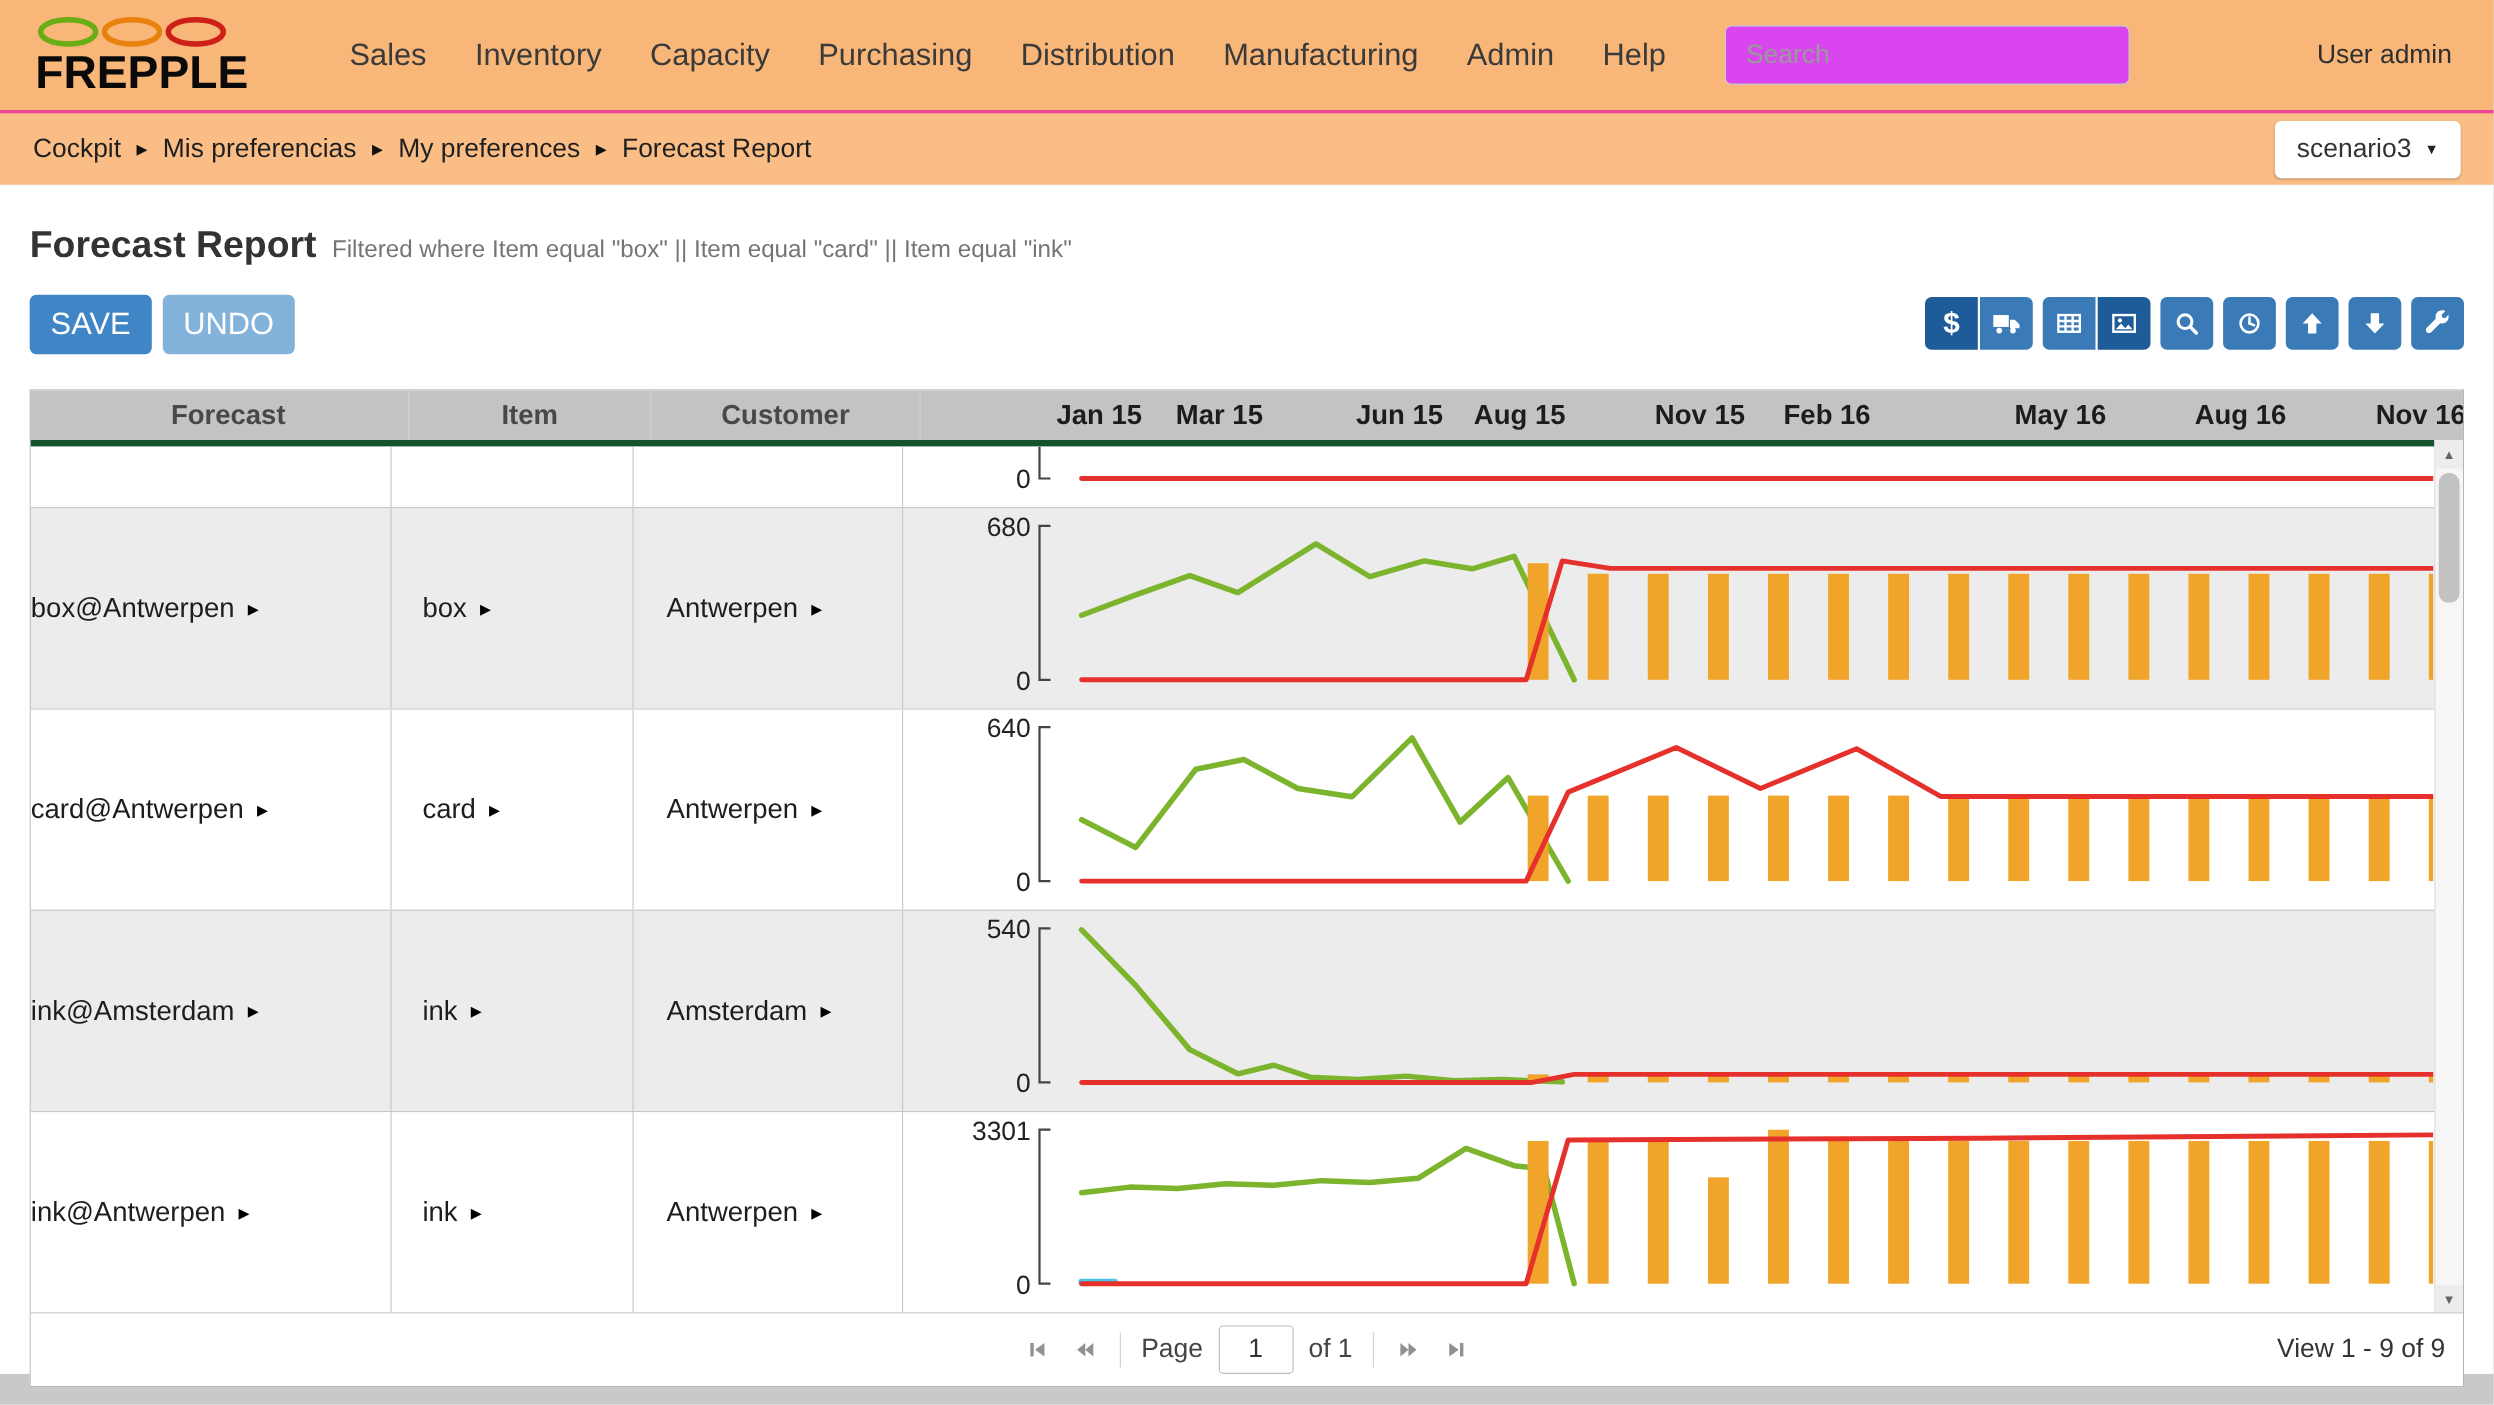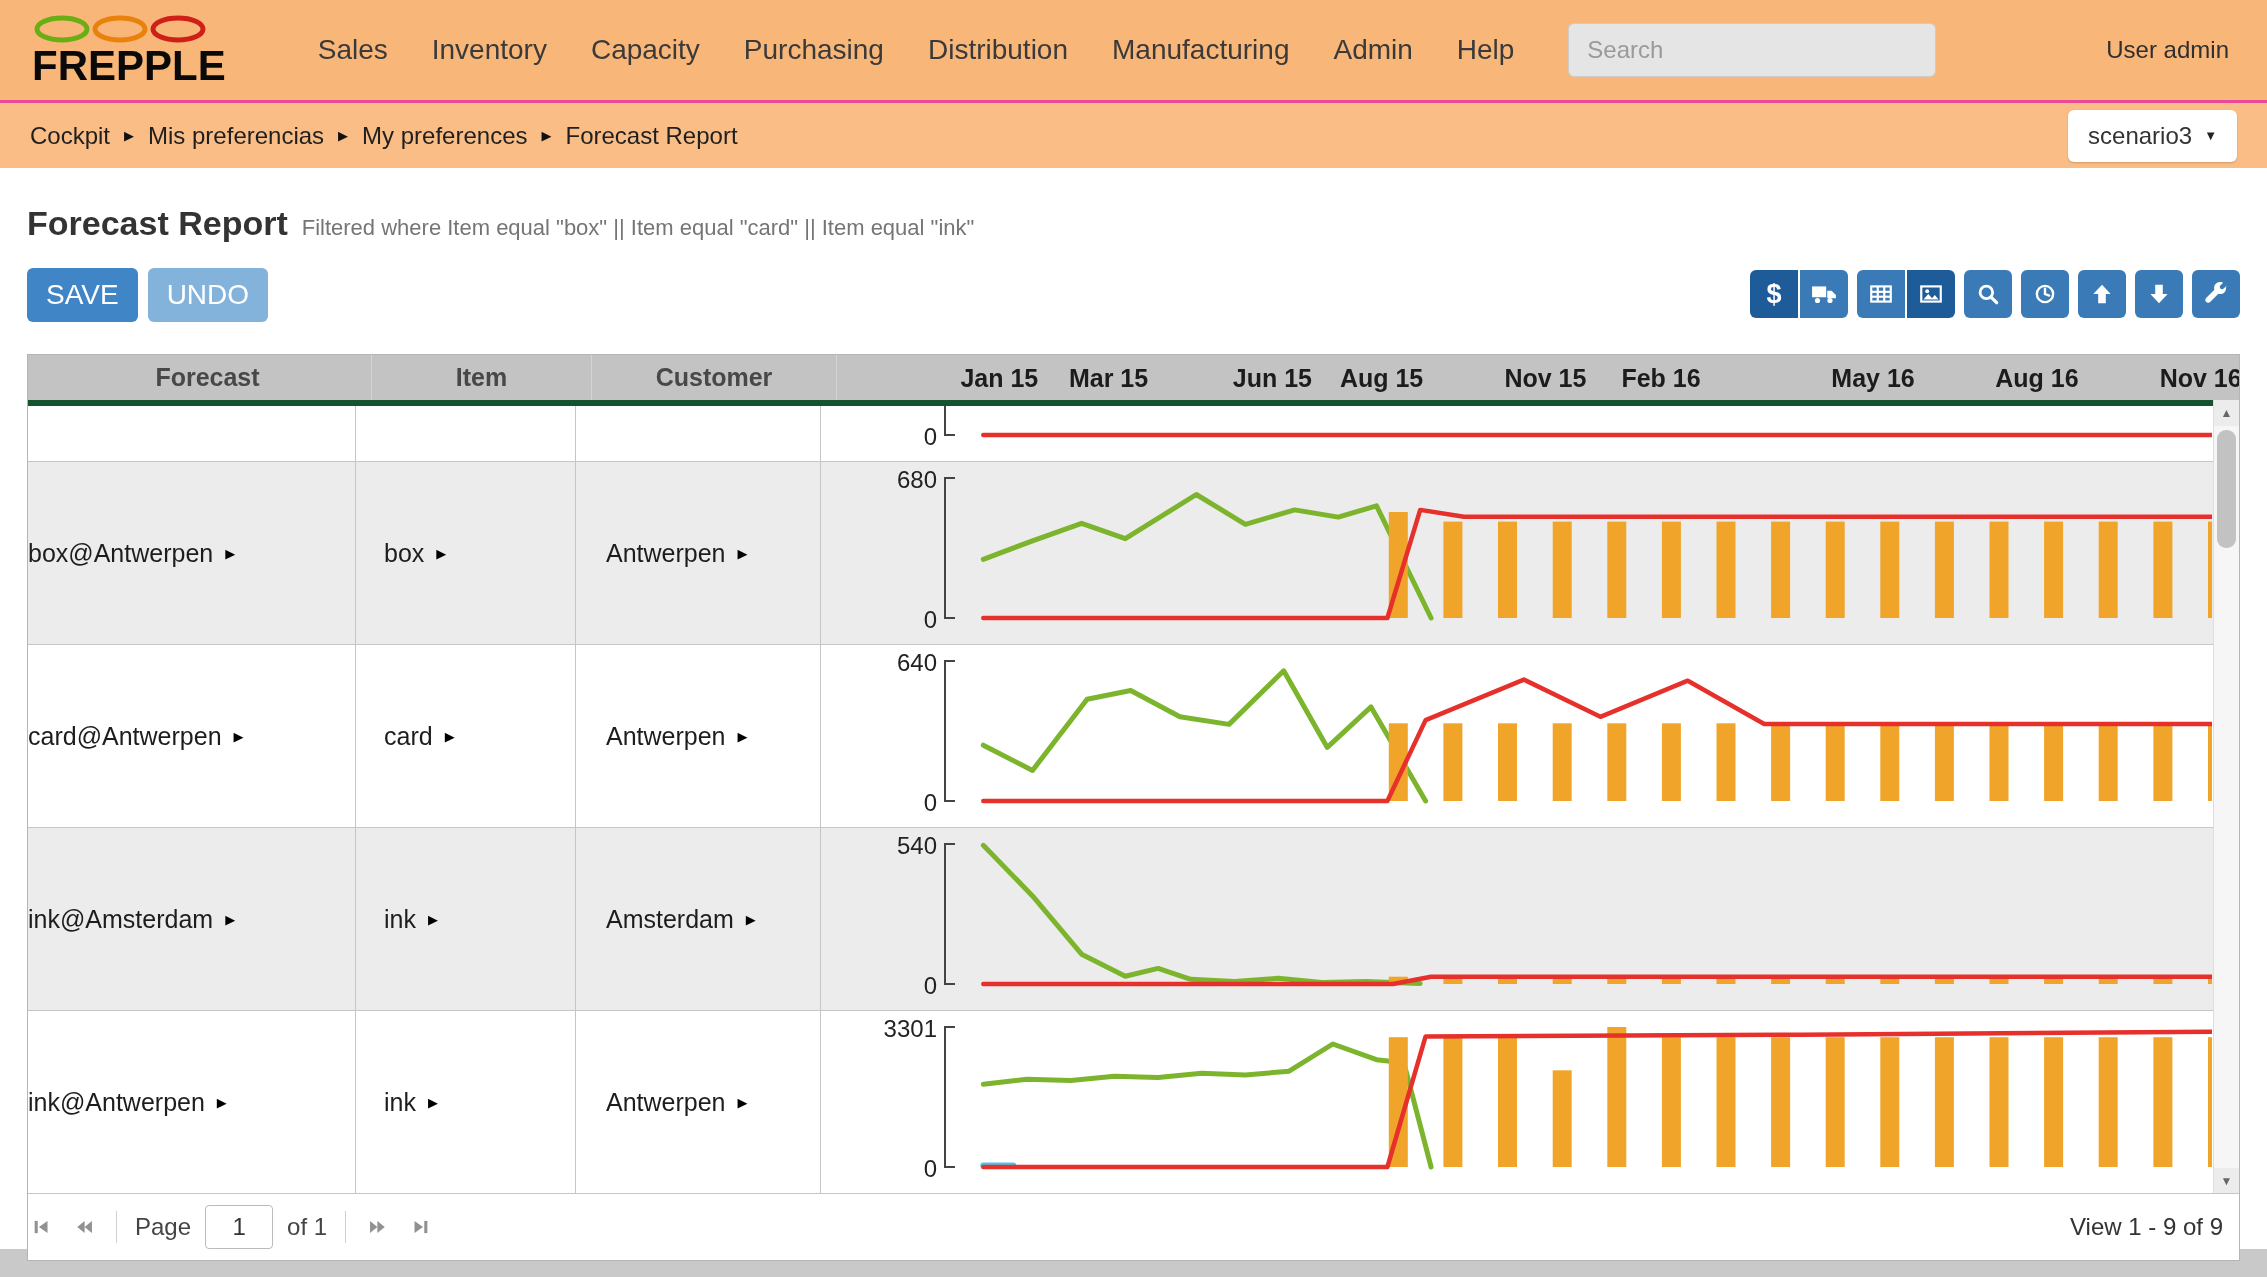--- a/index.html
+++ b/index.html
@@ -2,21 +2,21 @@
 <html><head>
 <meta charset="utf-8">
 <style>
   html,body{margin:0;padding:0;}
   body{width:2267px;height:1277px;background:#c9c9c9;font-family:"Liberation Sans",sans-serif;position:relative;overflow:hidden;}
   .navbar{position:absolute;top:0;left:0;width:2267px;height:100px;background:#f8b678;display:flex;align-items:center;padding:0 32px;box-sizing:border-box;}
   .logo{display:flex;flex-direction:column;gap:1px;cursor:pointer;}
   .logo-text{font-size:42px;font-weight:800;letter-spacing:0;color:#0a0a0a;line-height:1;}
   .menu{display:flex;gap:44px;margin-left:92px;}
   .menu a{font-size:28px;color:#3a3a3a;text-decoration:none;cursor:pointer;white-space:nowrap;}
-  .search{margin-left:auto;width:330px;height:52px;border:1px solid #ccc;border-radius:6px;font-size:24px;padding:0 18px;color:#333;background:#e5e5e5;outline:none;}
+  .search{margin-left:auto;width:330px;height:52px;border:1px solid #ccc;border-radius:6px;font-size:24px;padding:0 18px;color:#333;background:#d946ef;outline:none;}
   .search::placeholder{color:#9a9a9a;}
   .user{margin-left:170px;margin-right:6px;font-size:24px;color:#2f2f2f;white-space:nowrap;cursor:pointer;}
   .crumbbar{position:absolute;top:100px;left:0;width:2267px;height:68px;background:#f9bd85;border-top:3px solid #ec4899;display:flex;align-items:center;padding:0 30px;box-sizing:border-box;}
   .crumb{font-size:24px;color:#1f1f1f;cursor:pointer;}
   .crumb-sep{font-size:13px;margin:0 14px;color:#111;}
   .scenario{margin-left:auto;background:#fff;border:none;border-radius:6px;height:52px;padding:0 20px;font-size:24px;color:#333;display:flex;align-items:center;gap:12px;box-shadow:0 1px 2px rgba(0,0,0,.18);cursor:pointer;}
   .caret-down{font-size:13px;color:#222;}
   .main{position:absolute;top:168px;left:0;width:2267px;height:1081px;background:#fff;}
   .page-header{position:absolute;top:36px;left:27px;display:flex;align-items:baseline;}
   .page-header h1{font-size:34px;color:#333;margin:0;font-weight:bold;}
@@ -49,21 +49,21 @@
   .cch{flex:1;position:relative;border-right:none;overflow:hidden;}
   .rlabel{cursor:pointer;}
   .rcaret{font-size:13px;margin-left:12px;color:#000;cursor:pointer;}
   .ylab{position:absolute;left:0;width:116px;text-align:right;font-size:24px;color:#222;}
   .plot{position:absolute;left:135px;top:0;}
   .bracket{position:absolute;left:120px;top:0;}
   .vscroll{position:absolute;top:45px;right:0;width:26px;bottom:66px;background:#f6f6f6;border-left:1px solid #ddd;box-sizing:border-box;}
   .sbtn{position:absolute;left:0;width:100%;height:26px;font-size:12px;color:#666;display:flex;align-items:center;justify-content:center;background:#ececec;cursor:pointer;}
   .sbtn.up{top:0;}.sbtn.down{bottom:0;}
   .thumb{position:absolute;left:3px;width:19px;top:30px;height:118px;background:#c2c2c2;border-radius:9px;cursor:pointer;}
-  .pager{height:66px;border-top:1px solid #c6c6c6;position:relative;display:flex;align-items:center;justify-content:flex-start;background:#fff;}
+  .pager{height:66px;border-top:1px solid #c6c6c6;position:relative;display:flex;align-items:center;justify-content:center;background:#fff;}
   .pager-center{display:flex;align-items:center;gap:14px;}
   .picon{width:28px;height:28px;display:flex;align-items:center;justify-content:center;cursor:pointer;}
   .psep{width:1px;height:32px;background:#d0d0d0;margin:0 4px;}
   .plabel{font-size:24px;color:#444;}
   .pinput{width:62px;height:40px;border:1px solid #bbb;border-radius:4px;font-size:24px;text-align:center;color:#333;outline:none;}
   .pager-right{position:absolute;right:16px;top:0;height:100%;display:flex;align-items:center;font-size:24px;color:#333;}
 </style>
 </head>
 <body>
 

